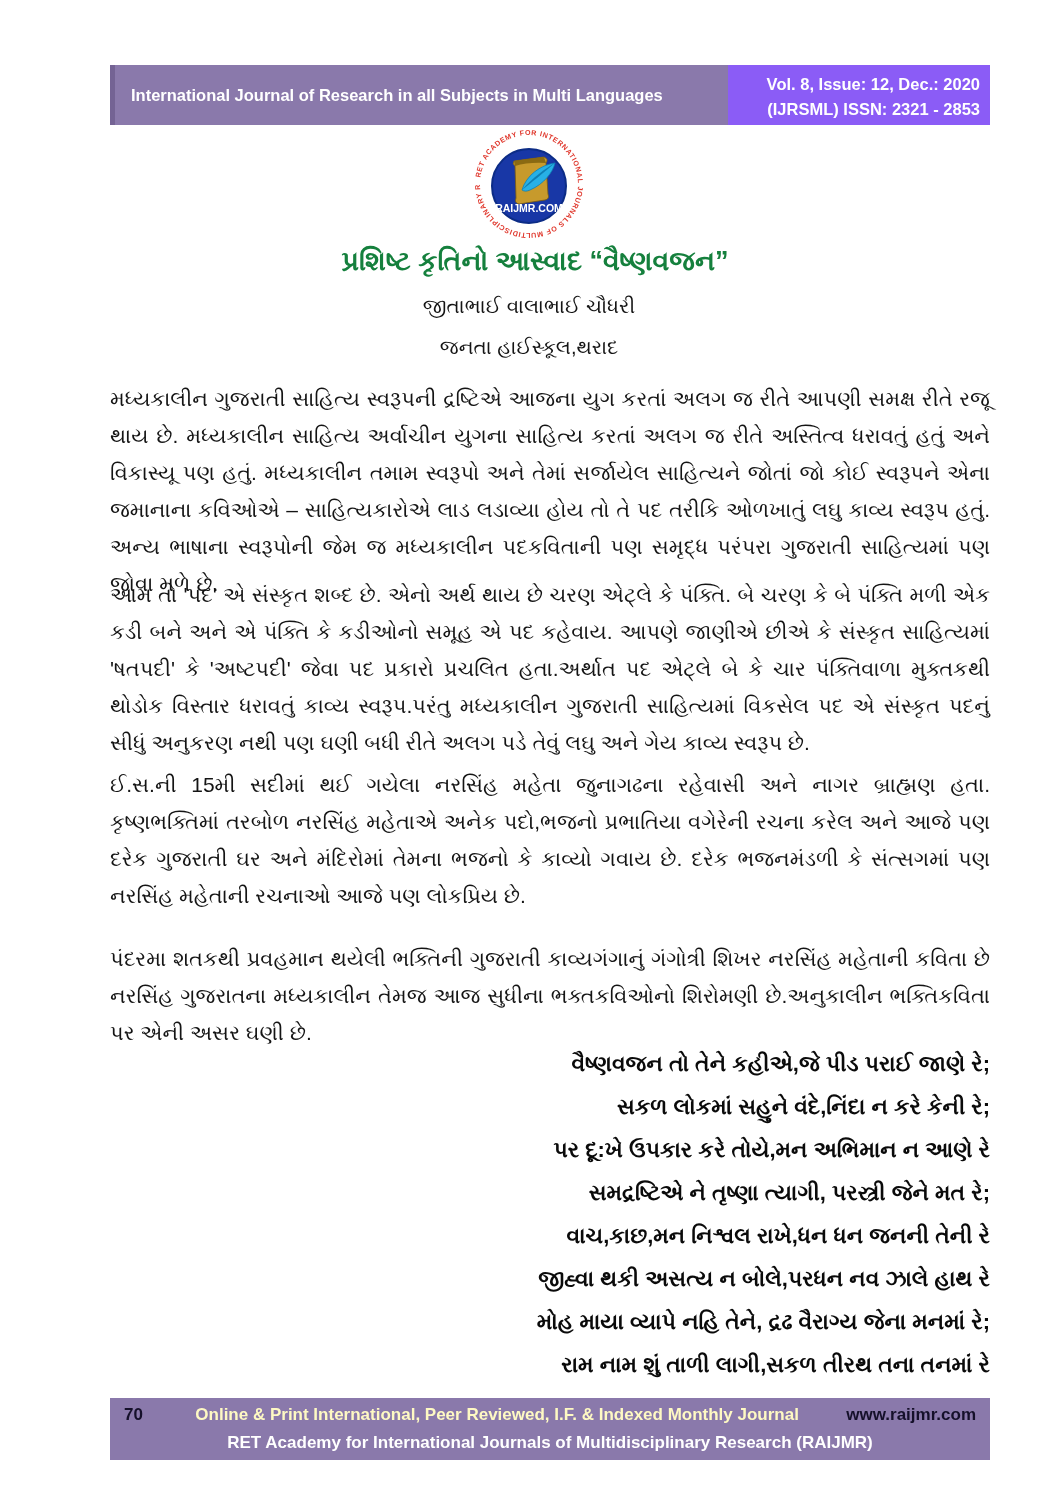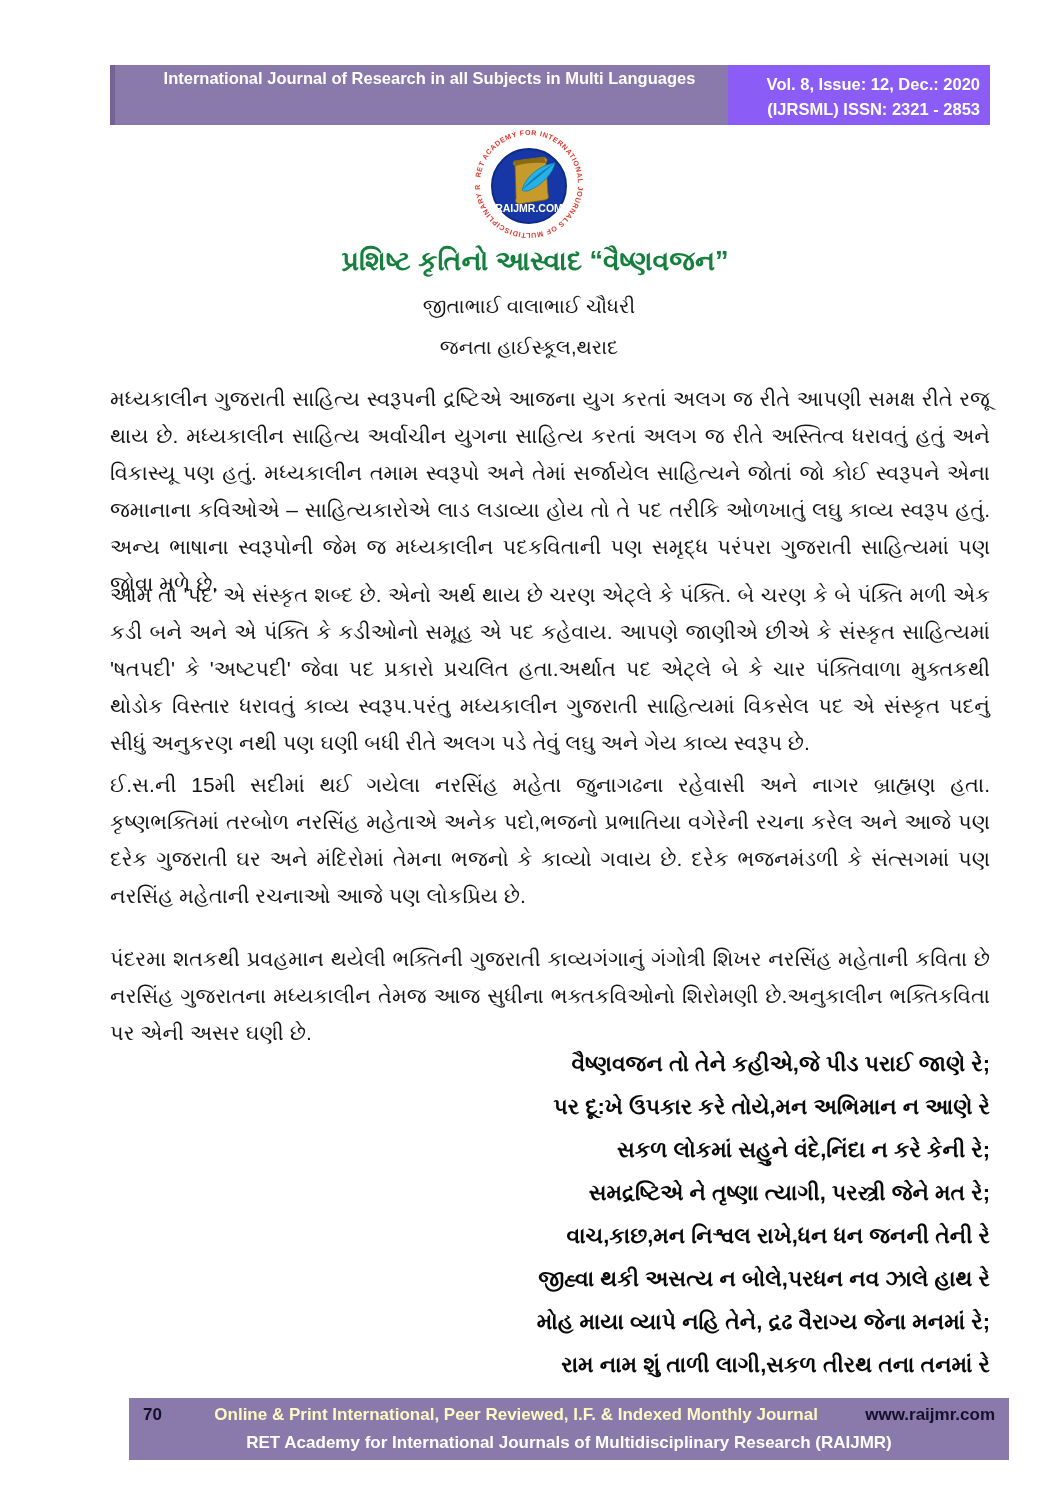--- a/index.html
+++ b/index.html
@@ -8,21 +8,21 @@
     width:1058px; height:1497px;
     background:#ffffff;
     font-family:"Liberation Sans", sans-serif;
     overflow:hidden;
   }
 
   
   .header { position:absolute; left:110px; top:65px; width:880px; height:60px; display:flex; }
   .header-left {
     flex:1; background:#8A79AB; color:#ffffff;
-    display:flex; flex-direction:row; justify-content:center;
+    display:flex; flex-direction:column; justify-content:center;
     padding:4px 0 4px 16px; gap:6px;
     font-weight:bold; font-size:16.5px; line-height:1.15;
     border-left:5px solid #746394;
   }
   .header-right {
     width:252px; background:#8b5cf6; color:#ffffff;
     display:flex; flex-direction:column; justify-content:center; align-items:flex-end;
     padding:8px 10px 4px 0; gap:6px;
     font-weight:bold; font-size:16.5px; line-height:1.15;
   }
@@ -59,21 +59,20 @@
   .poem { position:absolute; top:1042px; left:110px; width:880px; text-align:right; }
   .poem-line {
     font-weight:bold; font-size:22px; line-height:43px; color:#0a0a0a;
   }
 
   
   .footer {
     position:absolute; left:110px; top:1398px; width:880px; height:62px;
     background:#8A79AB; display:flex; flex-direction:column; justify-content:center;
     gap:8px;
-    margin-left:19px;
   }
   .footer-row1 { display:flex; align-items:center; font-weight:bold; font-size:17px; }
   .page-num { color:#15102a; margin-left:14px; width:34px; }
   .footer-center { flex:1; text-align:center; color:#fef9c3; padding-right:10px; }
   .footer-site { color:#15102a; margin-right:14px; }
   .footer-row2 { text-align:center; color:#ffffff; font-weight:bold; font-size:17px; }
 </style>
 </head>
 <body>
 
@@ -112,22 +111,22 @@
   <div class="author-line">જીતાભાઈ વાલાભાઈ ચૌધરી</div>
   <div class="affil-line">જનતા હાઈસ્કૂલ,થરાદ</div>
 
   <p class="para p1">મધ્યકાલીન ગુજરાતી સાહિત્ય સ્વરૂપની દ્રષ્ટિએ આજના યુગ કરતાં અલગ જ રીતે આપણી સમક્ષ રીતે રજૂ થાય છે. મધ્યકાલીન સાહિત્ય અર્વાચીન યુગના સાહિત્ય કરતાં અલગ જ રીતે અસ્તિત્વ ધરાવતું હતું અને વિકાસ્યૂ પણ હતું. મધ્યકાલીન તમામ સ્વરૂપો અને તેમાં સર્જાયેલ સાહિત્યને જોતાં જો કોઈ સ્વરૂપને એના જમાનાના કવિઓએ – સાહિત્યકારોએ લાડ લડાવ્યા હોય તો તે પદ તરીકિ ઓળખાતું લઘુ કાવ્ય સ્વરૂપ હતું. અન્ય ભાષાના સ્વરૂપોની જેમ જ મધ્યકાલીન પદકવિતાની પણ સમૃદ્ધ પરંપરા ગુજરાતી સાહિત્યમાં પણ જોવા મળે છે.</p>
   <p class="para p2">આમ તો 'પદ' એ સંસ્કૃત શબ્દ છે. એનો અર્થ થાય છે ચરણ એટ્લે કે પંક્તિ. બે ચરણ કે બે પંક્તિ મળી એક કડી બને અને એ પંક્તિ કે કડીઓનો સમૂહ એ પદ કહેવાય. આપણે જાણીએ છીએ કે સંસ્કૃત સાહિત્યમાં 'ષતપદી' કે 'અષ્ટપદી' જેવા પદ પ્રકારો પ્રચલિત હતા.અર્થાત પદ એટ્લે બે કે ચાર પંક્તિવાળા મુક્તકથી થોડોક વિસ્તાર ધરાવતું કાવ્ય સ્વરૂપ.પરંતુ મધ્યકાલીન ગુજરાતી સાહિત્યમાં વિકસેલ પદ એ સંસ્કૃત પદનું સીધું અનુકરણ નથી પણ ઘણી બધી રીતે અલગ પડે તેવું લઘુ અને ગેય કાવ્ય સ્વરૂપ છે.</p>
   <p class="para p3">ઈ.સ.ની 15મી સદીમાં થઈ ગયેલા નરસિંહ મહેતા જુનાગઢના રહેવાસી અને નાગર બ્રાહ્મણ હતા. કૃષ્ણભક્તિમાં તરબોળ નરસિંહ મહેતાએ અનેક પદો,ભજનો પ્રભાતિયા વગેરેની રચના કરેલ અને આજે પણ દરેક ગુજરાતી ઘર અને મંદિરોમાં તેમના ભજનો કે કાવ્યો ગવાય છે. દરેક ભજનમંડળી કે સંત્સગમાં પણ નરસિંહ મહેતાની રચનાઓ આજે પણ લોકપ્રિય છે.</p>
   <p class="para p4">પંદરમા શતકથી પ્રવહમાન થયેલી ભક્તિની ગુજરાતી કાવ્યગંગાનું ગંગોત્રી શિખર નરસિંહ મહેતાની કવિતા છે નરસિંહ ગુજરાતના મધ્યકાલીન તેમજ આજ સુધીના ભક્તકવિઓનો શિરોમણી છે.અનુકાલીન ભક્તિકવિતા પર એની અસર ઘણી છે.</p>
 
   <div class="poem">
     <div class="poem-line">વૈષ્ણવજન તો તેને કહીએ,જે પીડ પરાઈ જાણે રે;</div>
+    <div class="poem-line">સકળ લોકમાં સહુને વંદે,નિંદા ન કરે કેની રે;</div>
     <div class="poem-line">પર દૂ:ખે ઉપકાર કરે તોયે,મન અભિમાન ન આણે રે</div>
-    <div class="poem-line">સકળ લોકમાં સહુને વંદે,નિંદા ન કરે કેની રે;</div>
     <div class="poem-line">સમદ્રષ્ટિએ ને તૃષ્ણા ત્યાગી, પરસ્ત્રી જેને મત રે;</div>
     <div class="poem-line">વાચ,કાછ,મન નિશ્વલ રાખે,ધન ધન જનની તેની રે</div>
     <div class="poem-line">જીહ્વા થકી અસત્ય ન બોલે,પરધન નવ ઝાલે હાથ રે</div>
     <div class="poem-line">મોહ માયા વ્યાપે નહિ તેને, દ્રઢ વૈરાગ્ય જેના મનમાં રે;</div>
     <div class="poem-line">રામ નામ શું તાળી લાગી,સકળ તીરથ તના તનમાં રે</div>
   </div>
 
   <div class="footer">
     <div class="footer-row1">
       <span class="page-num">70</span>

